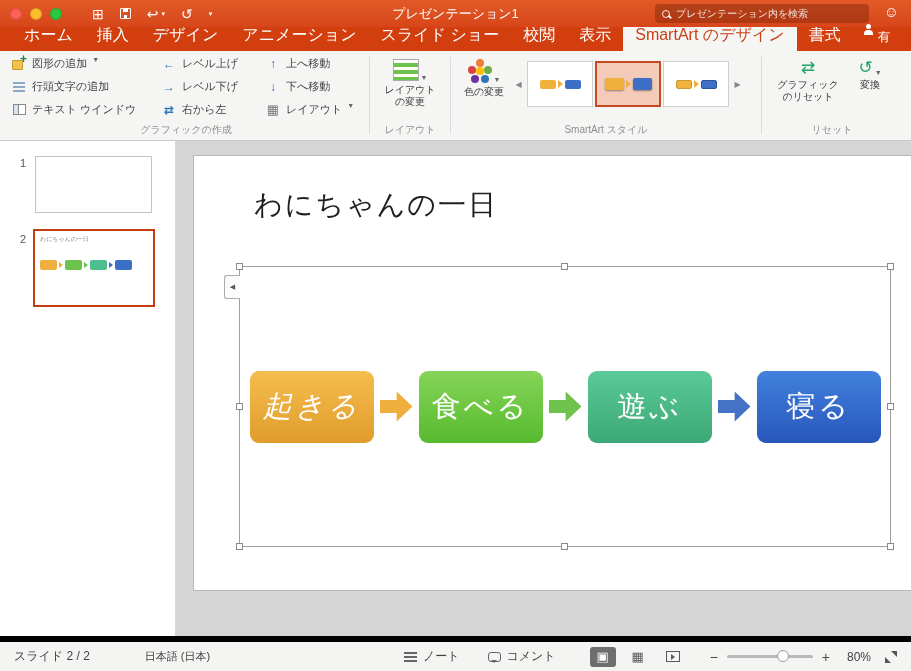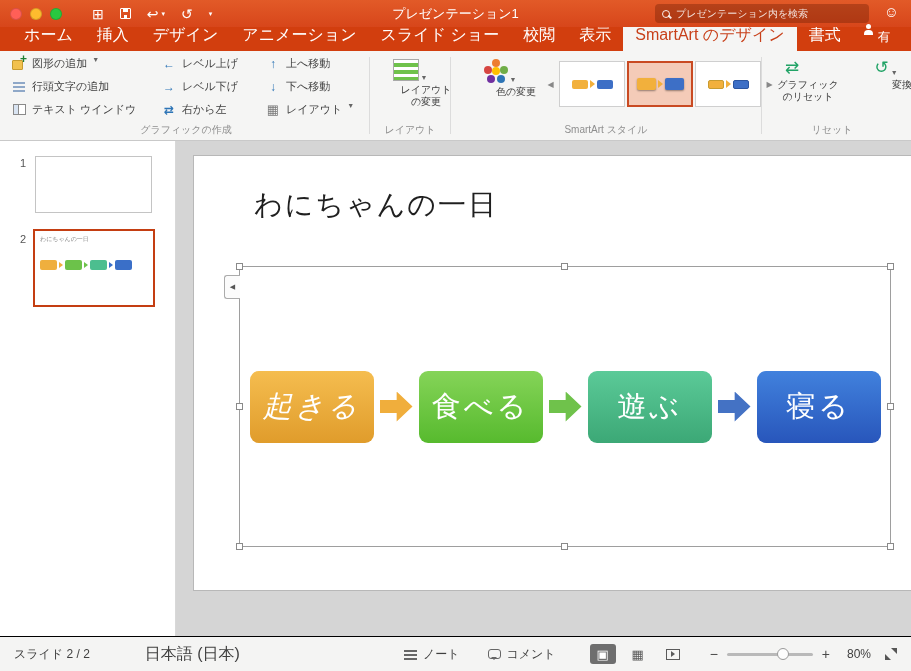--- a/index.html
+++ b/index.html
@@ -51,21 +51,21 @@
 .blue-gl{color:#2E75B6;font-size:12px;font-weight:bold;}
 .ic-addshape{width:14px;height:14px;position:relative;}
 .ic-addshape::before{content:"";position:absolute;left:0;bottom:1px;width:9px;height:8px;background:#F2C14E;border:1px solid #C89B30;border-radius:1px;}
 .ic-addshape::after{content:"+";position:absolute;right:-1px;top:-5px;color:#1E7F34;font-weight:bold;font-size:12px;}
 .ic-bullet{width:12px;height:10px;position:relative;}
 .ic-bullet::before{content:"";position:absolute;left:0;top:0;width:12px;height:2px;background:#8FA8C8;box-shadow:0 4px 0 #8FA8C8,0 8px 0 #8FA8C8;}
 .ic-textpane{width:13px;height:11px;border:1px solid #8A8A8A;background:#fff;position:relative;}
 .ic-textpane::before{content:"";position:absolute;left:0;top:0;bottom:0;width:4px;background:#D9E4F2;border-right:1px solid #8A8A8A;}
 .ic-layoutsm{color:#7A7A7A;font-size:13px;}
 .rbig{display:flex;flex-direction:column;align-items:center;background:none;border:none;font-family:inherit;padding:3px 4px 0;}
-.rbig .lbl{font-size:10px;color:#3F3F3F;line-height:1.2;text-align:center;margin-top:3px;margin-left:32px;}
+.rbig .lbl{font-size:10px;color:#3F3F3F;line-height:1.2;text-align:center;margin-top:3px;}
 .icon-row{display:flex;align-items:flex-end;gap:2px;}
 .ic-chlayout{width:26px;height:22px;border:1px solid #A9A9A9;background:
  linear-gradient(180deg,#fff 0 3px,#6FC24B 3px 7px,#fff 7px 10px,#6FC24B 10px 14px,#fff 14px 17px,#6FC24B 17px 21px,#fff 21px);}
 .ic-colors{width:24px;height:24px;position:relative;}
 .ic-colors .dot{position:absolute;width:8px;height:8px;border-radius:50%;}
 .ic-colors .d1{left:8px;top:0;background:#ED7D31;}
 .ic-colors .d2{left:0;top:7px;background:#D64541;}
 .ic-colors .d3{right:0;top:7px;background:#70AD47;}
 .ic-colors .d4{left:3px;bottom:0;background:#7030A0;}
 .ic-colors .d5{right:3px;bottom:0;background:#2E75B6;}
@@ -105,22 +105,22 @@
 .h-ml{left:-4px;top:50%;margin-top:-4px;}.h-mr{right:-4px;top:50%;margin-top:-4px;}
 .h-bl{left:-4px;bottom:-4px;}.h-bm{left:50%;margin-left:-4px;bottom:-4px;}.h-br{right:-4px;bottom:-4px;}
 .pane-toggle{position:absolute;left:-16px;top:8px;width:16px;height:24px;background:#FBFBFB;border:1px solid #ABABAB;border-right:none;border-radius:3px 0 0 3px;font-size:7px;color:#555;display:flex;align-items:center;justify-content:center;padding:0;}
 .sa-row{position:absolute;inset:0;display:flex;align-items:center;justify-content:center;gap:6px;}
 .sa-shape{width:124px;height:72px;border-radius:9px;display:flex;align-items:center;justify-content:center;color:#fff;font-size:29px;letter-spacing:3px;white-space:nowrap;}
 .sa-arrow{width:33px;height:30px;clip-path:polygon(0 28%,52% 28%,52% 0,100% 50%,52% 100%,52% 72%,0 72%);}
 
 .notes{height:32px;background:#fff;border-top:1px solid #D0D0D0;display:flex;align-items:center;padding:0 10px;font-size:12px;color:#1F1F1F;}
 
 
-.statusbar{height:35px;background:#F4F4F3;border-top:1px solid #000000;display:flex;align-items:center;padding:0 14px;font-size:12px;color:#3F3F3F;flex:0 0 auto;}
-.sb-lang{margin-left:55px;background:none;border:none;font-size:16px;color:#3F3F3F;font-family:inherit;}
+.statusbar{height:35px;background:#F4F4F3;border-top:6px solid #000000;display:flex;align-items:center;padding:0 14px;font-size:12px;color:#3F3F3F;flex:0 0 auto;}
+.sb-lang{margin-left:55px;background:none;border:none;font-size:11px;color:#3F3F3F;font-family:inherit;}
 .sb-spacer{flex:1;}
 .sb-btn{display:flex;align-items:center;gap:6px;margin-left:28px;background:none;border:none;font-size:12px;color:#3F3F3F;font-family:inherit;}
 .ic-notes{width:13px;height:11px;position:relative;display:inline-block;}
 .ic-notes::before{content:"";position:absolute;left:0;top:1px;width:13px;height:2px;background:#666;box-shadow:0 4px 0 #666,0 8px 0 #666;}
 .ic-comment{width:13px;height:10px;border:1.5px solid #666;border-radius:3px;position:relative;display:inline-block;}
 .ic-comment::after{content:"";position:absolute;left:2px;bottom:-5px;border:3px solid transparent;border-top-color:#666;}
 .view-btns{display:flex;gap:9px;margin-left:34px;align-items:center;}
 .vbtn{width:26px;height:20px;display:flex;align-items:center;justify-content:center;background:none;border:none;color:#5A5A5A;font-size:13px;padding:0;}
 .vbtn.active{background:#6E6E6E;border-radius:3px;color:#fff;}
 .ic-playscreen{width:14px;height:11px;border:1px solid #5A5A5A;display:inline-flex;align-items:center;justify-content:center;}

